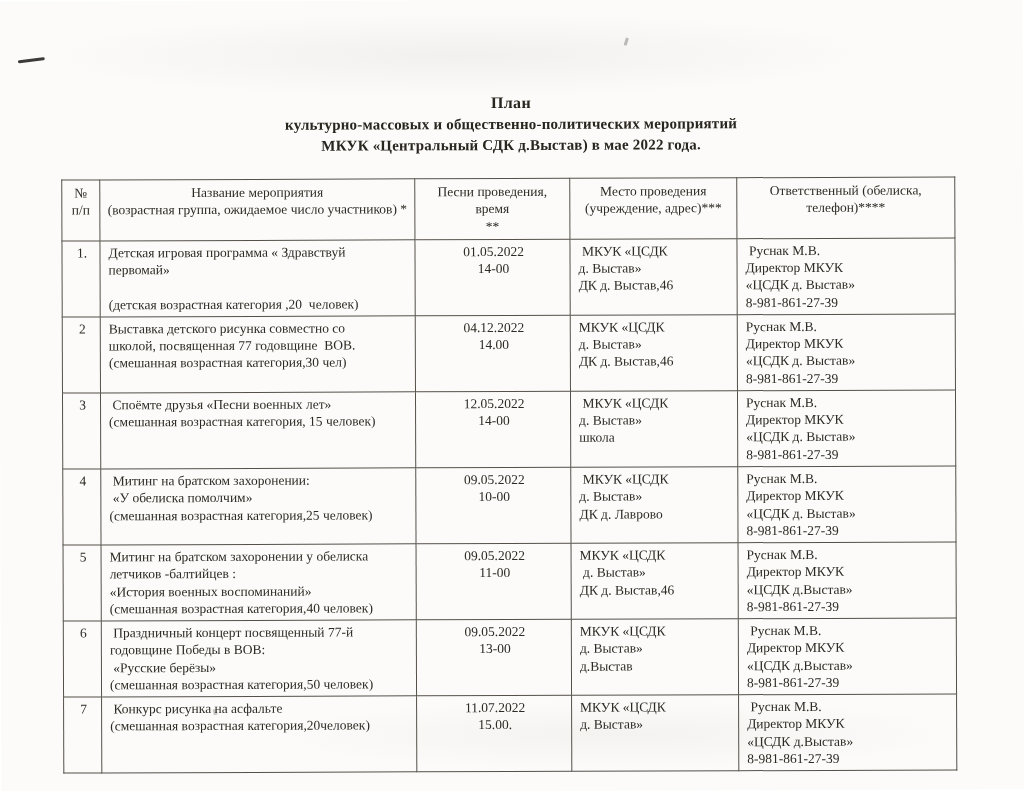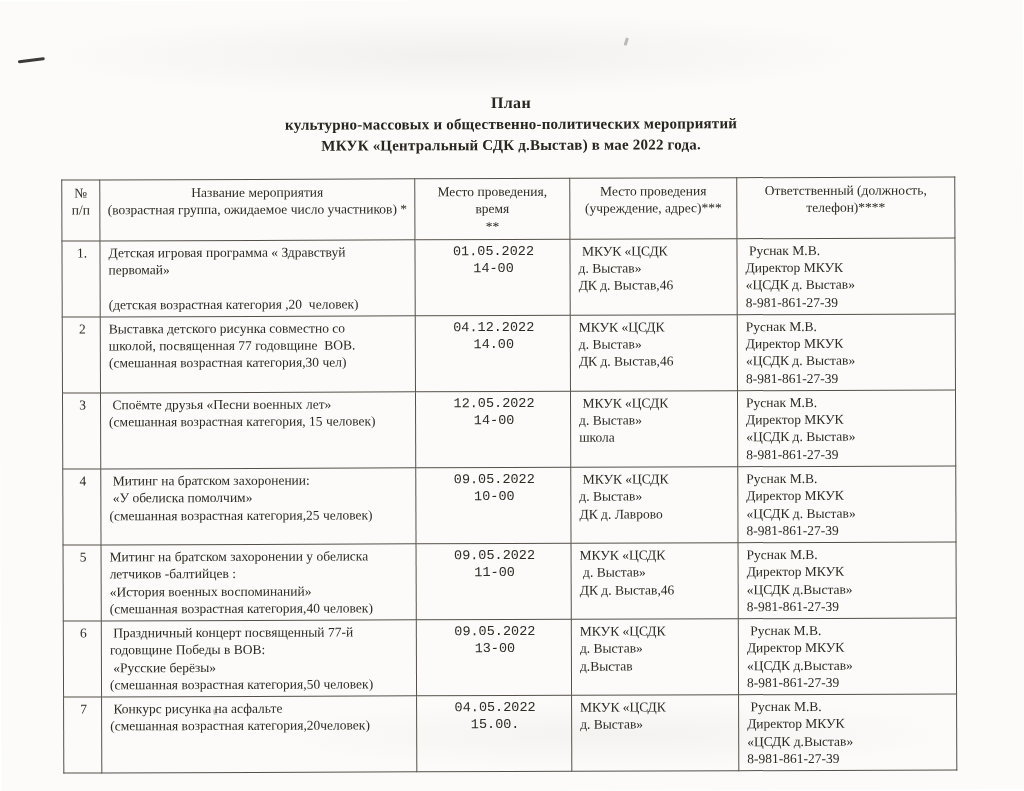--- a/index.html
+++ b/index.html
@@ -60,21 +60,21 @@
     padding: 3px 6px 3px 8px;
     white-space: pre-wrap;
     overflow: hidden;
   }
   table.events thead th {
     text-align: center;
     height: 40px;
     padding: 4px 4px;
   }
   td.cell-num  { text-align: center; padding-left: 2px; padding-right: 2px; }
-  td.cell-date { text-align: center; font-family: Liberation Mono, monospace; }
+  td.cell-date { text-align: center; }
   td.cell-name { padding-left: 10px; }
   td.cell-place{ padding-left: 12px; }
   td.cell-resp { padding-left: 8px; }
 
   tbody tr:nth-child(1) td { height: 62px; }
   tbody tr:nth-child(2) td { height: 63px; }
   tbody tr:nth-child(3) td { height: 63px; }
   tbody tr:nth-child(4) td { height: 57px; }
   tbody tr:nth-child(5) td { height: 67px; }
   tbody tr:nth-child(6) td { height: 63px; }
@@ -136,25 +136,25 @@
         <col class="c-date">
         <col class="c-place">
         <col class="c-resp">
     </colgroup>
     <thead>
       <tr>
         <th>№
 п/п</th>
         <th>Название мероприятия
 (возрастная группа, ожидаемое число участников) *</th>
-        <th>Место проведения, время
+        <th>Песни проведения, время
 **</th>
         <th>Место проведения
 (учреждение, адрес)***</th>
-        <th>Ответственный (должность,
+        <th>Ответственный (обелиска,
 телефон)****</th>
       </tr>
     </thead>
     <tbody>
       <tr>
         <td class="cell-num">1.</td>
         <td class="cell-name">Детская игровая программа « Здравствуй
 первомай»
 
 (детская возрастная категория ,20  человек)</td>
@@ -241,21 +241,21 @@
 д.Выстав</td>
         <td class="cell-resp"> Руснак М.В.
 Директор МКУК
 «ЦСДК д.Выстав»
 8-981-861-27-39</td>
       </tr>
       <tr>
         <td class="cell-num">7</td>
         <td class="cell-name"> Конкурс рисунка на асфальте
 (смешанная возрастная категория,20человек)</td>
-        <td class="cell-date">04.05.2022
+        <td class="cell-date">11.07.2022
 15.00.</td>
         <td class="cell-place">МКУК «ЦСДК
 д. Выстав»</td>
         <td class="cell-resp"> Руснак М.В.
 Директор МКУК
 «ЦСДК д.Выстав»
 8-981-861-27-39</td>
       </tr>
     </tbody>
   </table>

